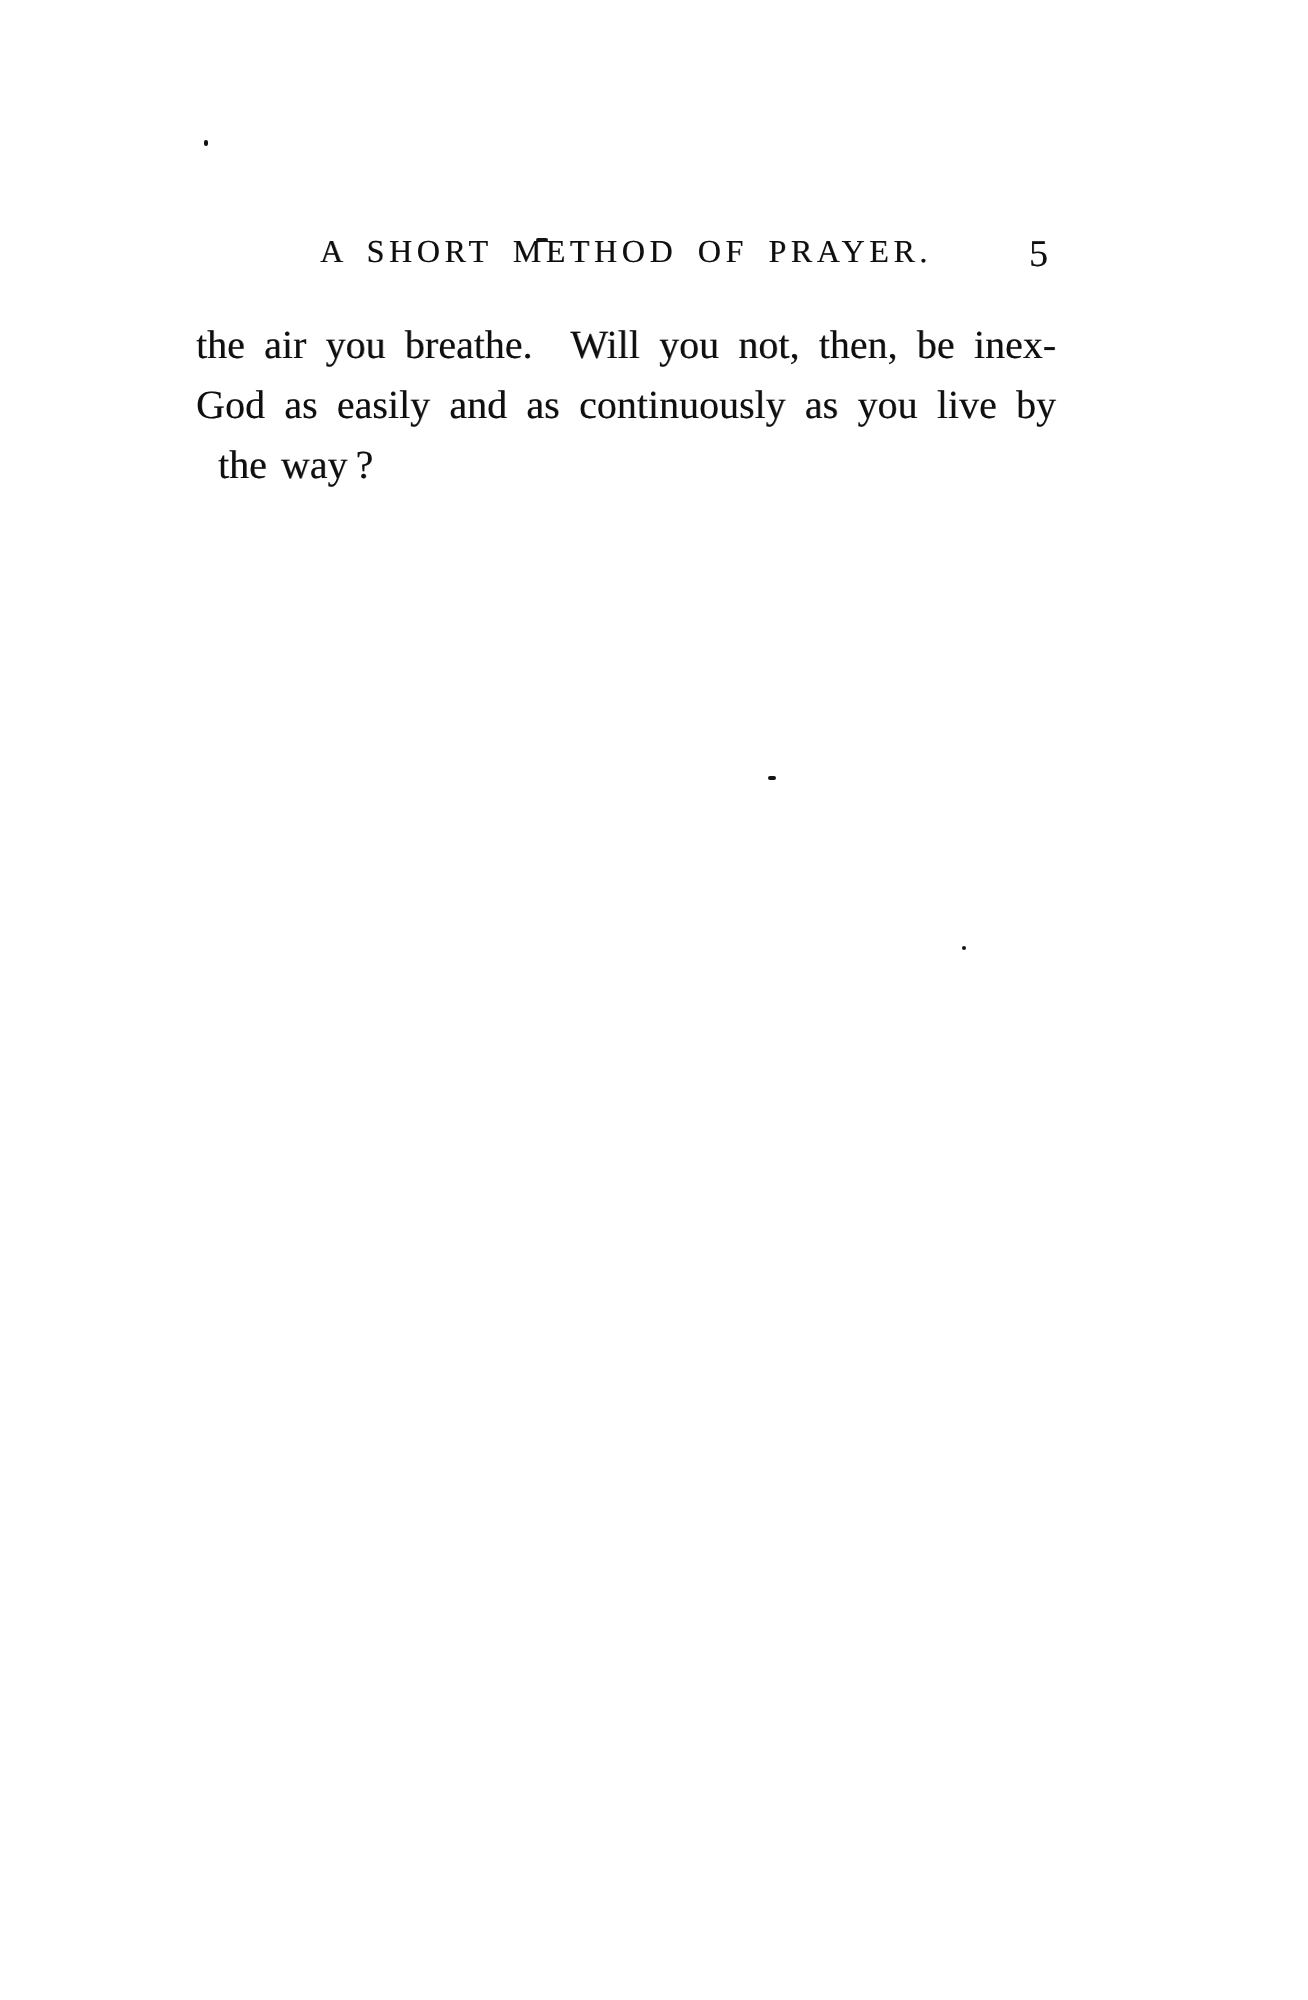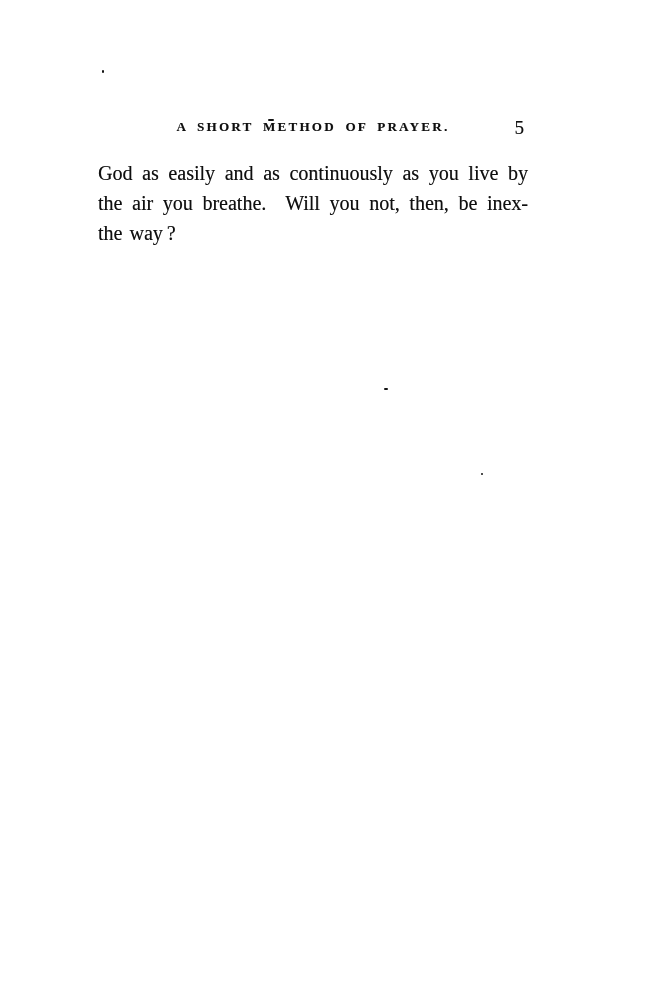--- a/index.html
+++ b/index.html
@@ -22,22 +22,22 @@
     left: 98px;
     top: 117px;
     width: 430px;
     height: 22px;
   }
   .header-title {
     position: absolute;
     left: 50%;
     top: 0;
     transform: translateX(-50%);
-    font-size: 13px;
-    font-weight: 700;
+    font-size: 16px;
+    font-weight: 400;
     letter-spacing: 2.3px;
     word-spacing: 4px;
     line-height: 20px;
     white-space: nowrap;
   }
   .page-number {
     position: absolute;
     right: 4px;
     top: 0;
     font-size: 19px;
@@ -54,20 +54,21 @@
   }
   .line {
     text-align: left;
   }
   .line.justified {
     text-align: justify;
     text-align-last: justify;
   }
   .line.last {
     word-spacing: 2px;
+    margin-left: 11px;
   }
   .speck {
     position: absolute;
     background: #141414;
     border-radius: 1px;
   }
   .speck-top      { left: 102px; top: 70px;  width: 2px; height: 3px; }
   .speck-e-mark   { left: 268px; top: 119px; width: 6px; height: 2px; }
   .speck-mid-dash { left: 384px; top: 388px; width: 4px; height: 2px; }
   .speck-mid-dot  { left: 481px; top: 473px; width: 2px; height: 2px; }
@@ -79,21 +80,21 @@
 
   <span class="speck speck-top"></span>
   <span class="speck speck-e-mark"></span>
 
   <header class="running-header">
     <span class="header-title">A SHORT METHOD OF PRAYER.</span>
     <span class="page-number">5</span>
   </header>
 
   <main class="body-text">
+    <div class="line justified">the air you breathe.&nbsp; Will you not, then, be inex-</div>
     <div class="line justified">God as easily and as continuously as you live by</div>
-    <div class="line justified">the air you breathe.&nbsp; Will you not, then, be inex-</div>
     <div class="line last">the way ?</div>
   </main>
 
   <span class="speck speck-mid-dash"></span>
   <span class="speck speck-mid-dot"></span>
 
 </div>
 
 </body></html>

